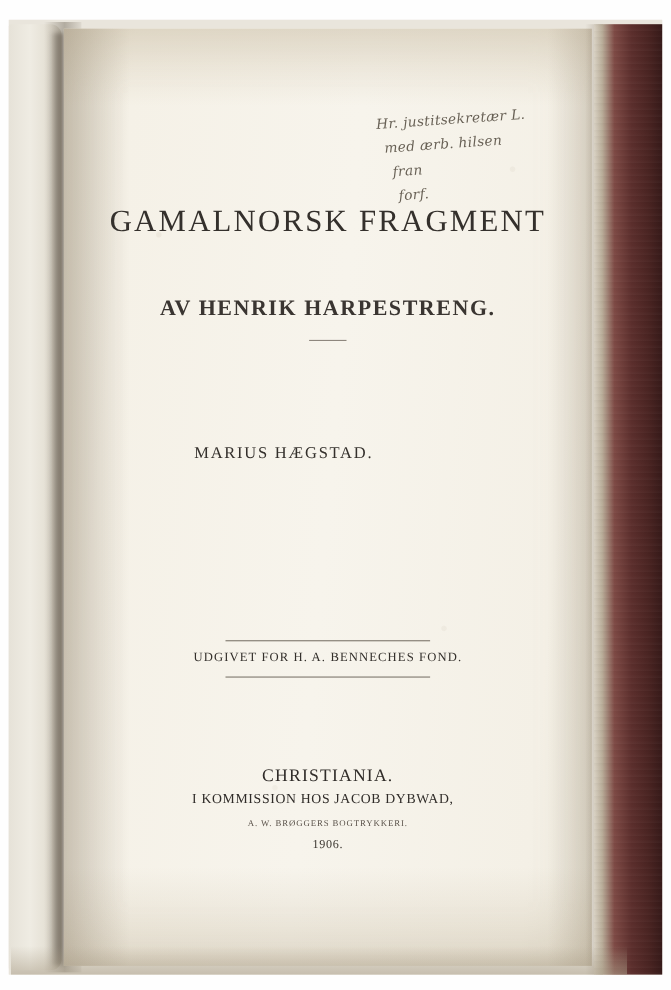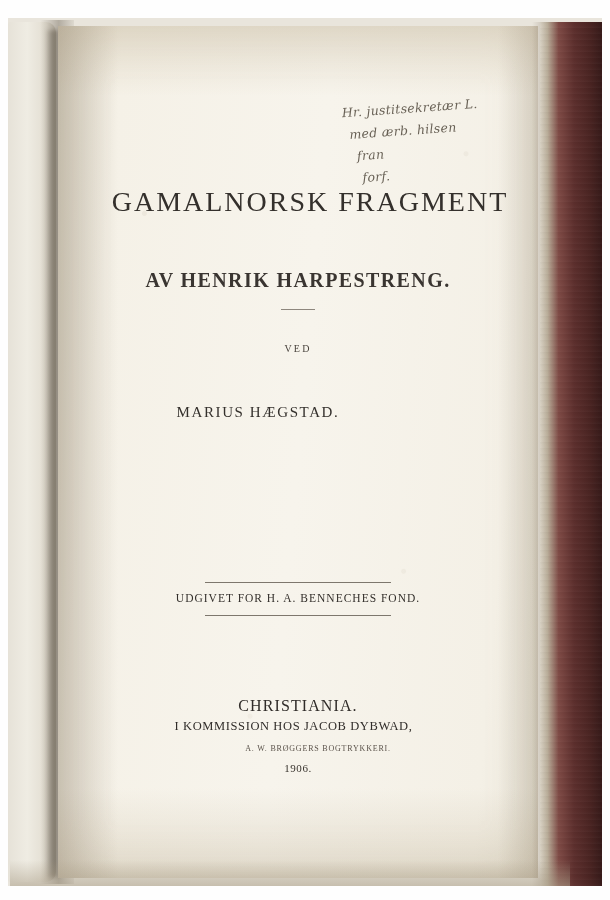--- a/index.html
+++ b/index.html
@@ -108,21 +108,20 @@
   }
 
   .title-main {
     position: absolute;
     left: 0; top: 160px; width: 480px;
     font-size: 28px;
     letter-spacing: 2.0px;
     color: #34302c;
     font-family: "Liberation Serif", serif;
     white-space: nowrap;
-    padding-left: 12px;
   }
   .title-sub {
     position: absolute;
     left: 0; top: 243px; width: 480px;
     font-size: 20px;
     letter-spacing: 1.4px;
     color: #3a3531;
     font-weight: bold;
   }
   .rule-short {
@@ -190,21 +189,20 @@
     font-size: 12.5px;
     letter-spacing: 0.6px;
     color: #302c29;
   }
   .printer {
     position: absolute;
     left: 0; top: 718px; width: 480px;
     font-size: 8px;
     letter-spacing: 0.8px;
     color: #5a524a;
-    padding-left: 20px;
   }
   .year {
     position: absolute;
     left: 0; top: 736px; width: 480px;
     font-size: 11px;
     letter-spacing: 0.6px;
     color: #3a352f;
   }
 
   
@@ -282,21 +280,20 @@
         <div class="ins-2">med ærb. hilsen</div>
         <div class="ins-3">fran</div>
         <div class="ins-4">forf.</div>
       </div>
 
       <div class="title-main">GAMALNORSK FRAGMENT</div>
       <div class="title-sub">AV HENRIK HARPESTRENG.</div>
 
       <div class="rule-short"></div>
 
-      <div class="ved">VED</div>
 
       <div class="author">MARIUS HÆGSTAD.</div>
 
 
       <div class="rule-long"></div>
       <div class="fund">UDGIVET FOR H. A. BENNECHES FOND.</div>
       <div class="rule-long2"></div>
 
       <div class="city">CHRISTIANIA.</div>
       <div class="publisher">I KOMMISSION HOS JACOB DYBWAD,</div>

